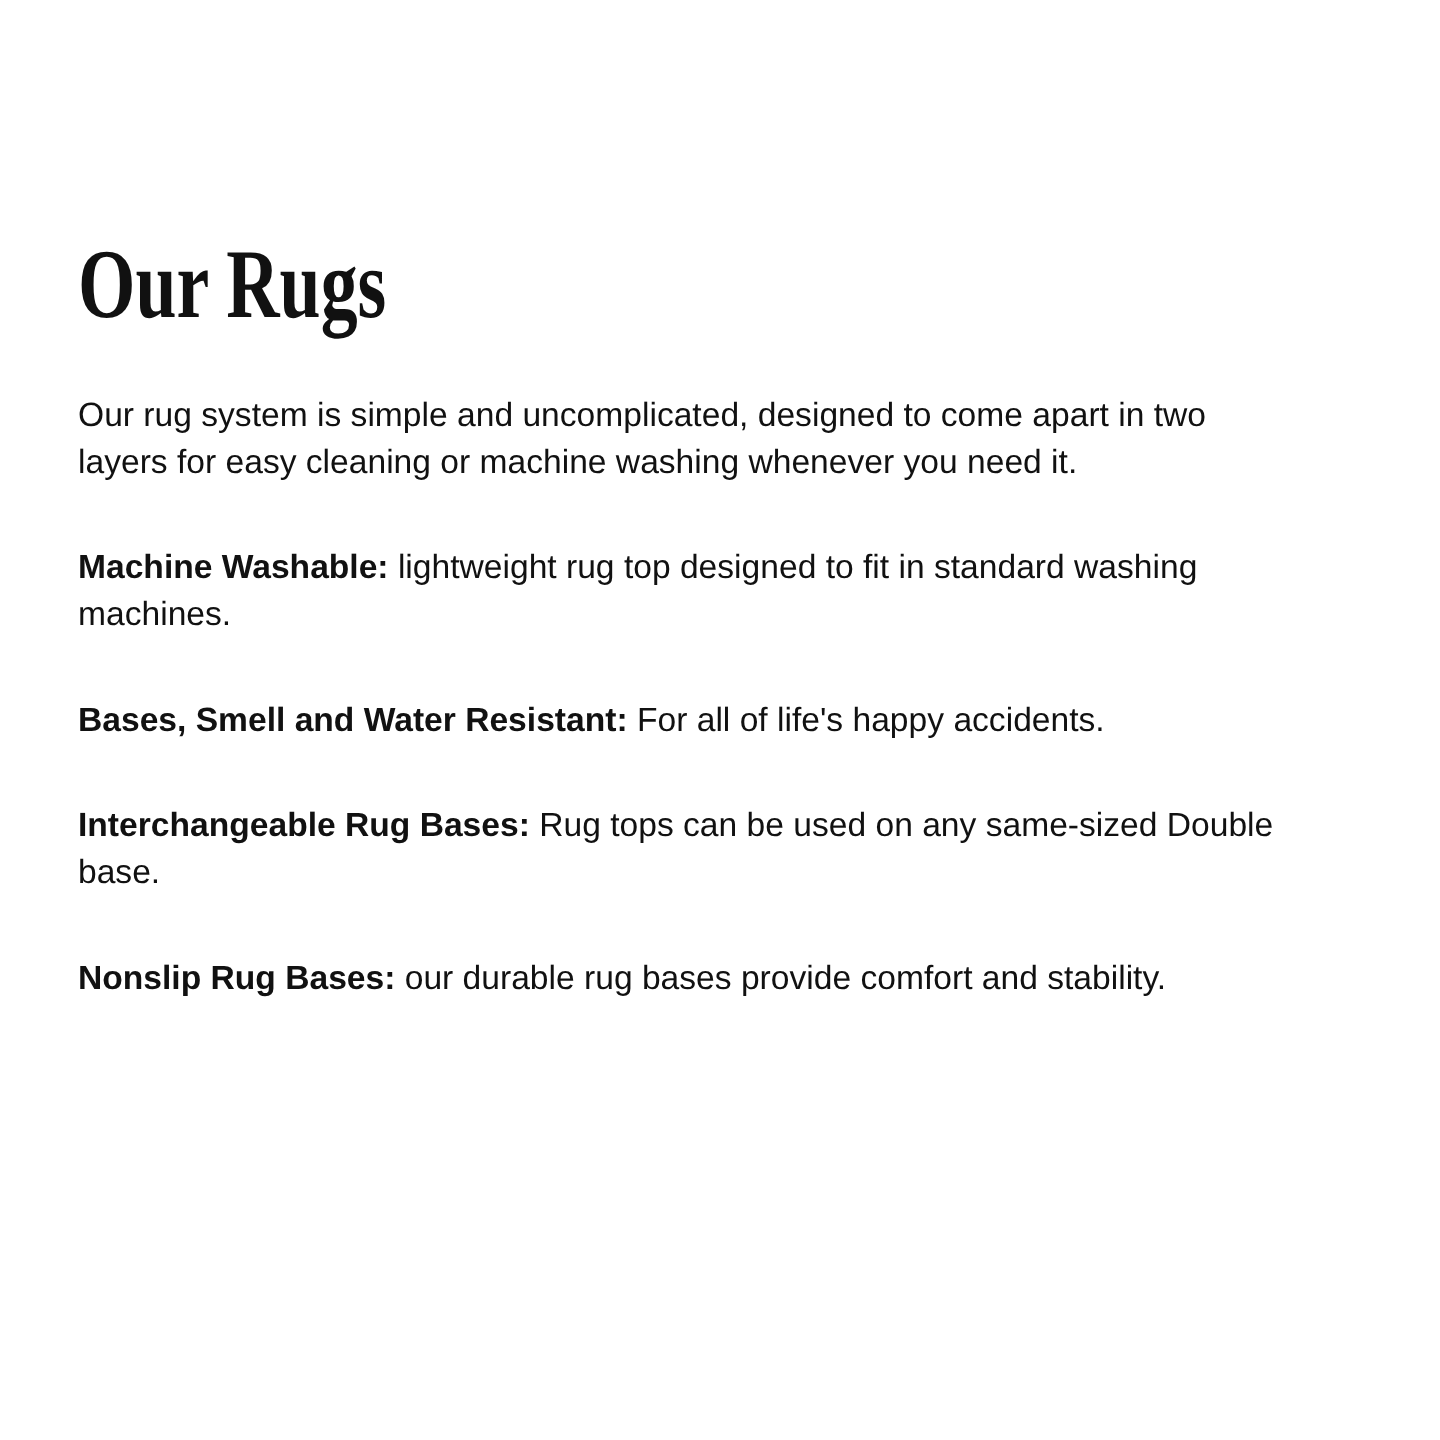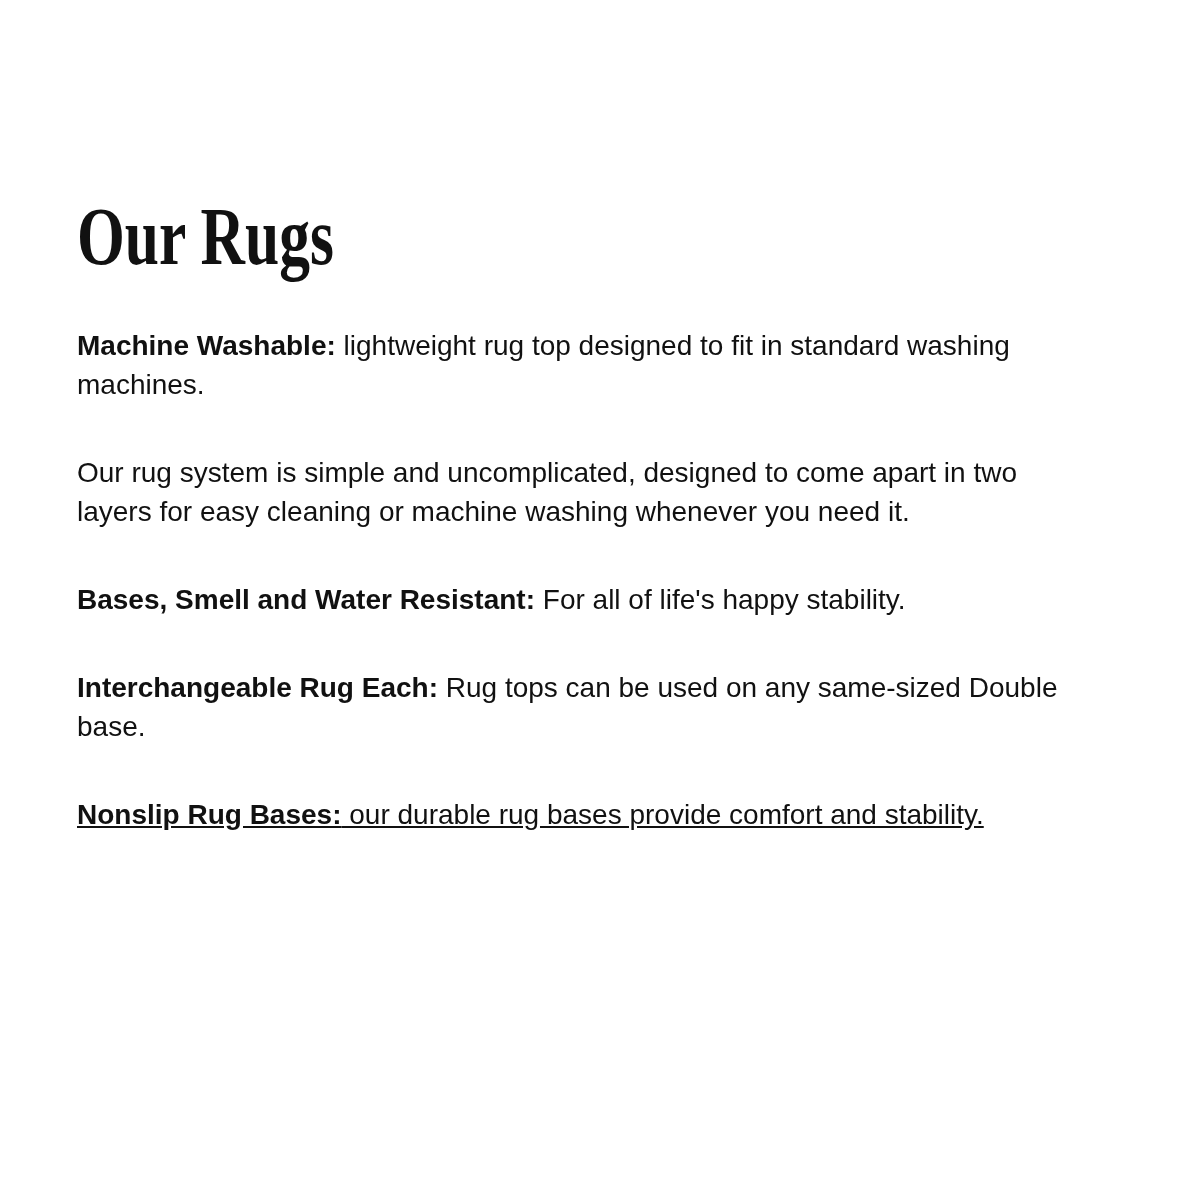--- a/index.html
+++ b/index.html
@@ -12,21 +12,20 @@
     height: 1200px;
     overflow: hidden;
     font-family: "Liberation Sans", "DejaVu Sans", sans-serif;
     color: #111111;
     -webkit-font-smoothing: antialiased;
   }
   .main {
     box-sizing: content-box;
     padding: 192px 0 0 65px;
     width: 997px;
-    margin-left: 12px;
   }
   .page-title {
     font-family: "Liberation Serif", "DejaVu Serif", serif;
     font-weight: 700;
     font-size: 82px;
     line-height: 90px;
     margin: 0 0 44px 0;
     white-space: nowrap;
     transform: scaleX(0.75);
     transform-origin: left top;
@@ -34,37 +33,36 @@
     color: #111111;
   }
   .para {
     font-size: 28px;
     line-height: 39px;
     margin: 0 0 49px 0;
     letter-spacing: 0;
   }
   .para:last-child {
     margin-bottom: 0;
-    text-decoration: underline;
   }
   .feature-label {
     font-weight: 700;
   }
 </style>
 </head>
 <body>
 
 <main class="main">
 
   <h1 class="page-title">Our Rugs</h1>
 
+  <p class="para">Our rug system is simple and uncomplicated, designed to come apart in two layers for easy cleaning or machine washing whenever you need it.</p>
+
   <p class="para"><span class="feature-label">Machine Washable:</span><span> lightweight rug top designed to fit in standard washing machines.</span></p>
 
-  <p class="para">Our rug system is simple and uncomplicated, designed to come apart in two layers for easy cleaning or machine washing whenever you need it.</p>
-
-  <p class="para"><span class="feature-label">Bases, Smell and Water Resistant:</span><span> For all of life's happy stability.</span></p>
+  <p class="para"><span class="feature-label">Bases, Smell and Water Resistant:</span><span> For all of life's happy accidents.</span></p>
 
 
-  <p class="para"><span class="feature-label">Interchangeable Rug Each:</span><span> Rug tops can be used on any same-sized Double base.</span></p>
+  <p class="para"><span class="feature-label">Interchangeable Rug Bases:</span><span> Rug tops can be used on any same-sized Double base.</span></p>
 
   <p class="para"><span class="feature-label">Nonslip Rug Bases:</span><span> our durable rug bases provide comfort and stability.</span></p>
 
 </main>
 
 </body></html>

